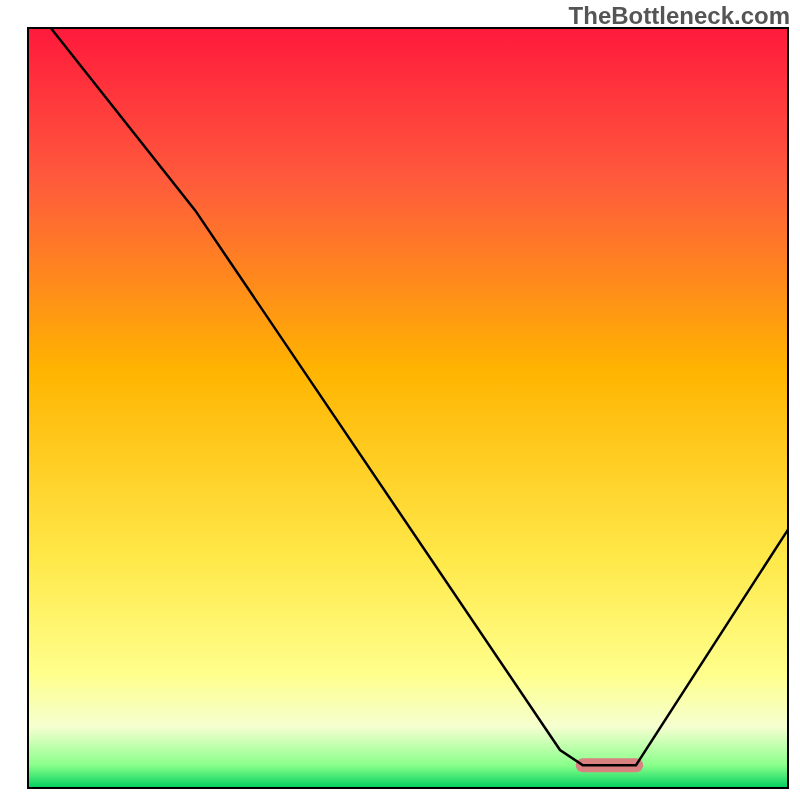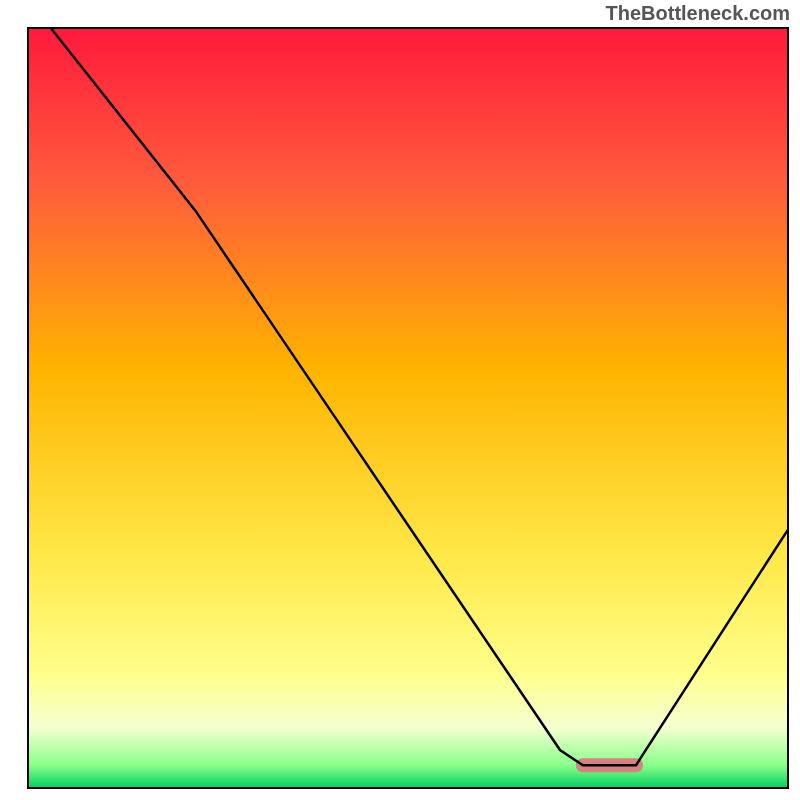--- a/index.html
+++ b/index.html
@@ -1,17 +1,17 @@
 <!DOCTYPE html>
 <html><head>
 <meta charset="utf-8">
 <style>
 html,body{margin:0;padding:0;width:800px;height:800px;background:#fff;overflow:hidden;font-family:Arial,Helvetica,sans-serif}
 .chart-wrap{position:relative;width:800px;height:800px}
-.watermark{position:absolute;top:2px;right:10px;font-size:20px;font-weight:bold;color:#555}
+.watermark{position:absolute;top:2px;right:10px;font-size:24px;font-weight:bold;color:#555}
 svg{position:absolute;top:0;left:0}
 </style>
 </head>
 <body>
 
 <div class="chart-wrap">
   <div class="watermark">TheBottleneck.com</div>
   <svg width="800" height="800">
     <defs>
       <linearGradient id="bg-grad" x1="0" y1="0" x2="0" y2="1">

